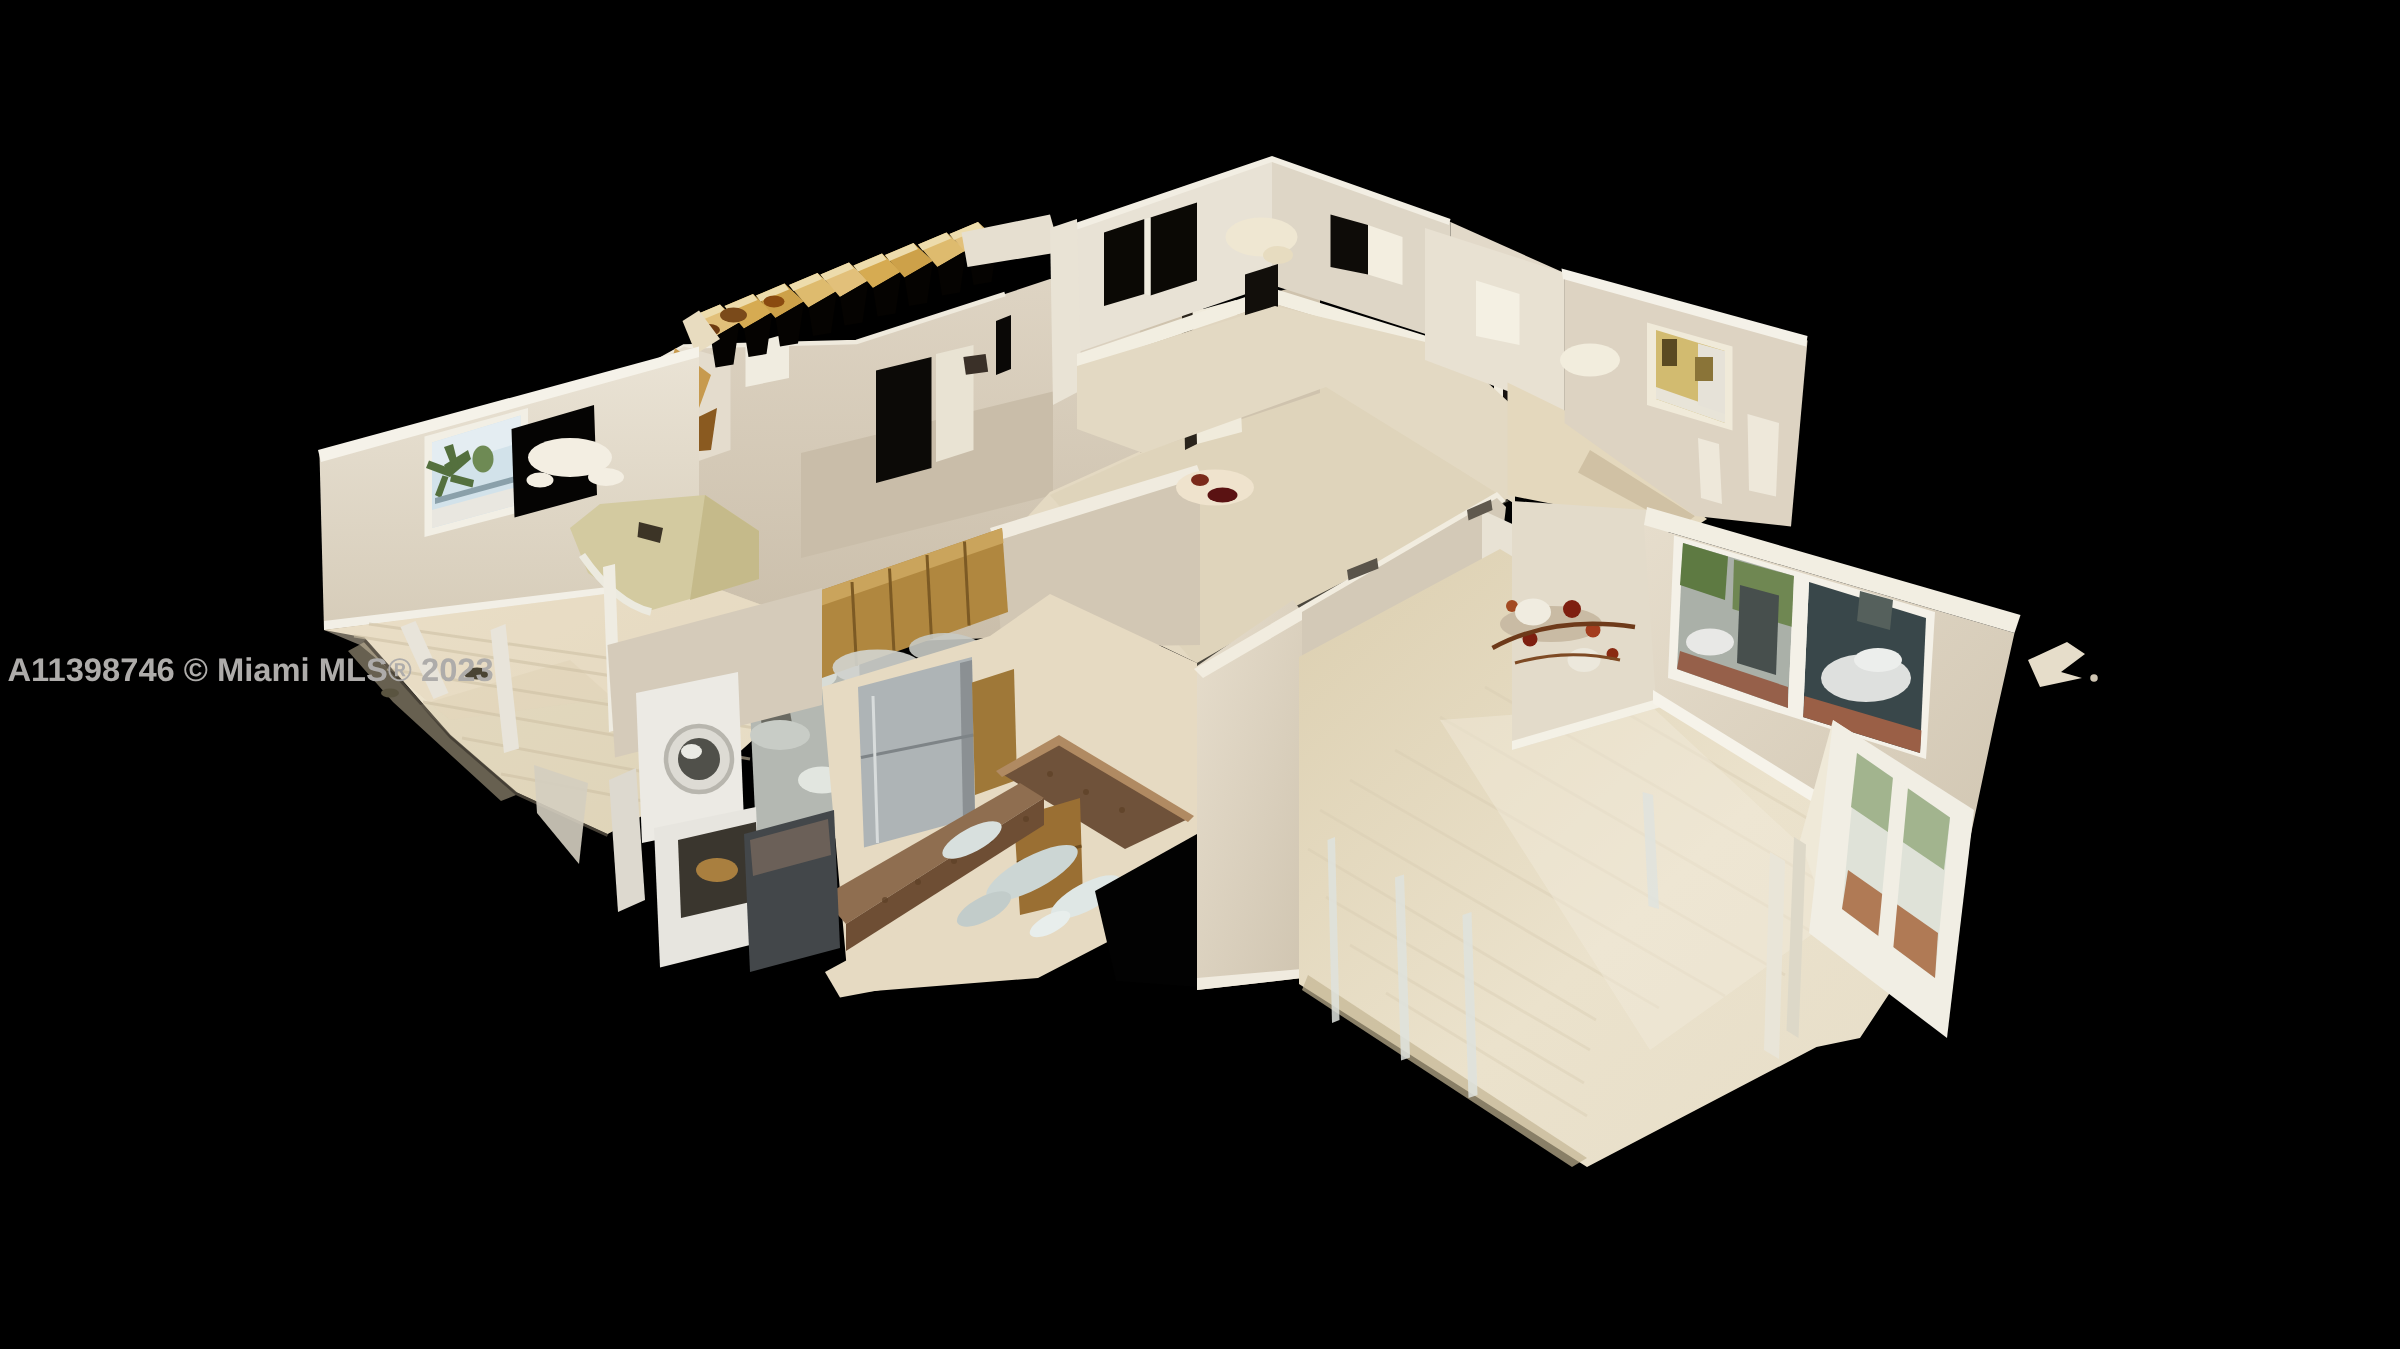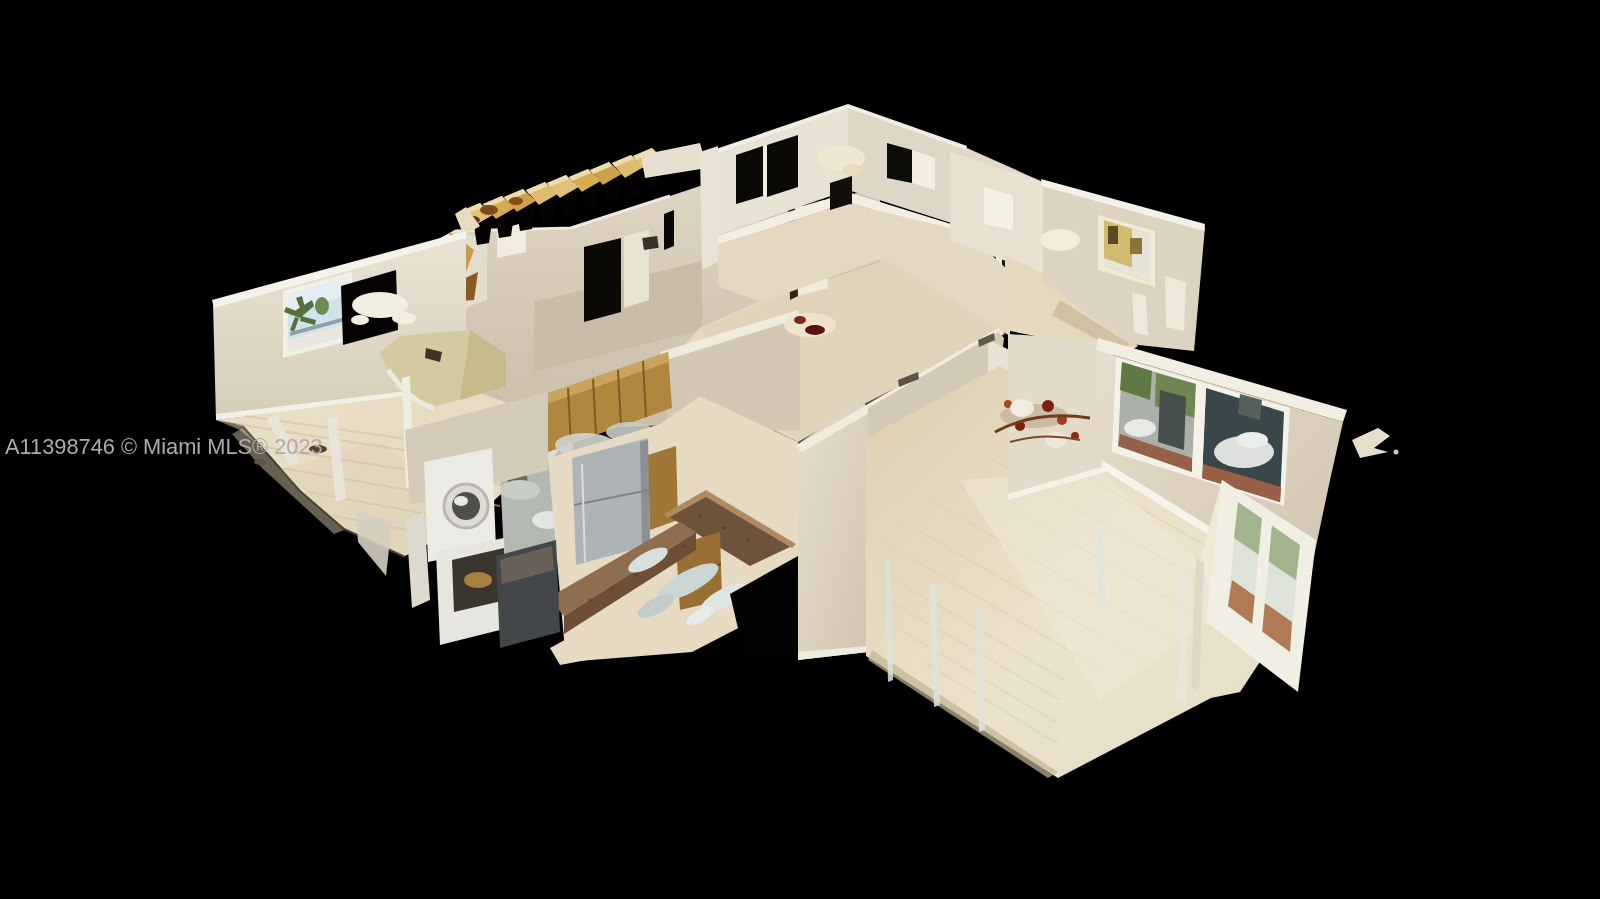--- a/index.html
+++ b/index.html
@@ -1,17 +1,17 @@
 <!DOCTYPE html>
 <html><head>
 <meta charset="utf-8">
 <style>
   html,body{margin:0;padding:0;background:#000;}
   .stage{position:relative;width:1600px;height:899px;background:#000;overflow:hidden;
-         font-family:"Liberation Sans", sans-serif;}
+         font-family:"Liberation Sans", sans-serif;font-weight:bold;}
   svg{position:absolute;left:0;top:0;}
 </style>
 </head>
 <body>
 <div class="stage">
 <svg width="1600" height="899" viewBox="0 0 1600 899">
 <defs>
   <linearGradient id="wallL" x1="0" y1="0" x2="0" y2="1">
     <stop offset="0" stop-color="#eae3d5"></stop>
           <stop offset="1" stop-color="#d6ccb9"></stop>

